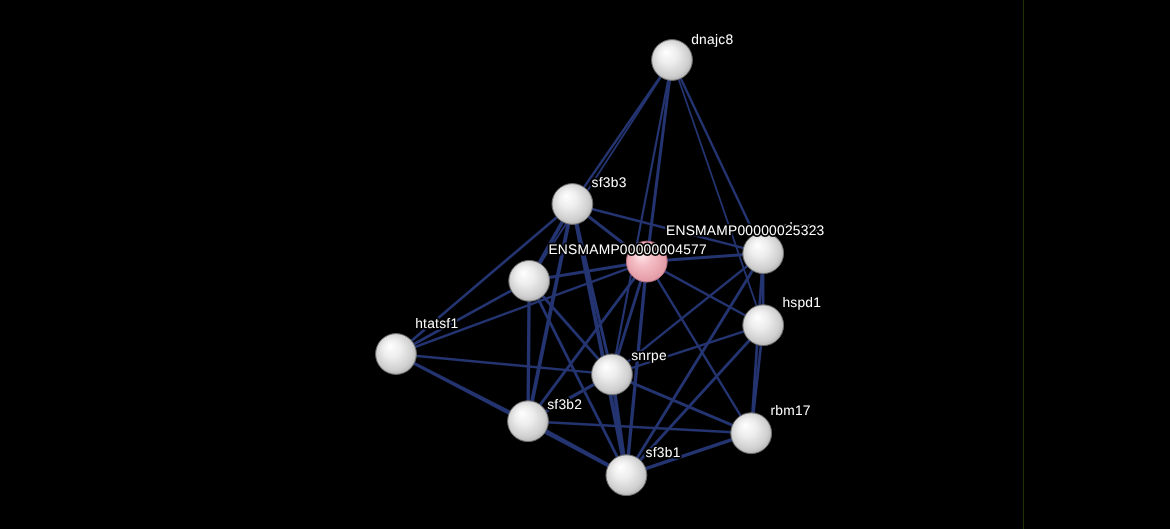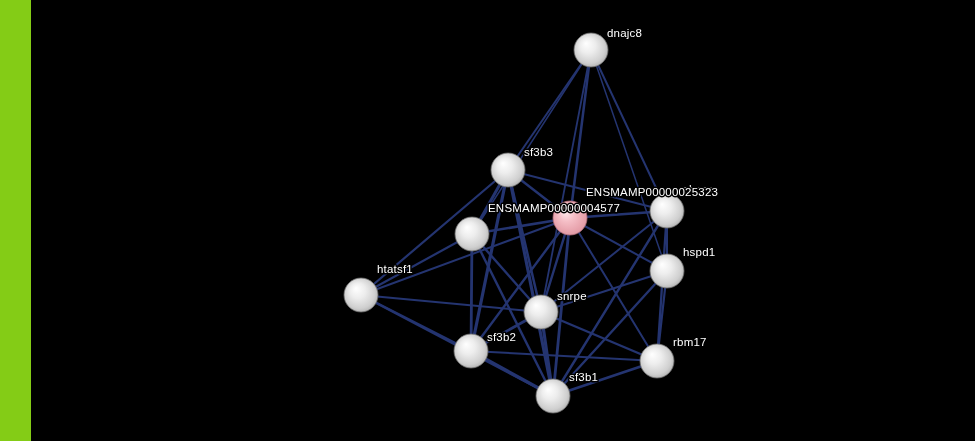--- a/index.html
+++ b/index.html
@@ -7,21 +7,20 @@
     padding: 0;
     background: #000;
   }
   .stage {
     position: relative;
     width: 853px;
     height: 441px;
     background: #84cc16;
     overflow: hidden;
     font-family: "Liberation Sans", sans-serif;
-    padding-left: 31px;
   }
   svg { display: block; }
   .node-label {
     font-family: "Liberation Sans", sans-serif;
     font-size: 11.5px;
     fill: #ffffff;
     stroke: #000000;
     stroke-width: 3px;
     paint-order: stroke;
     stroke-linejoin: round;

